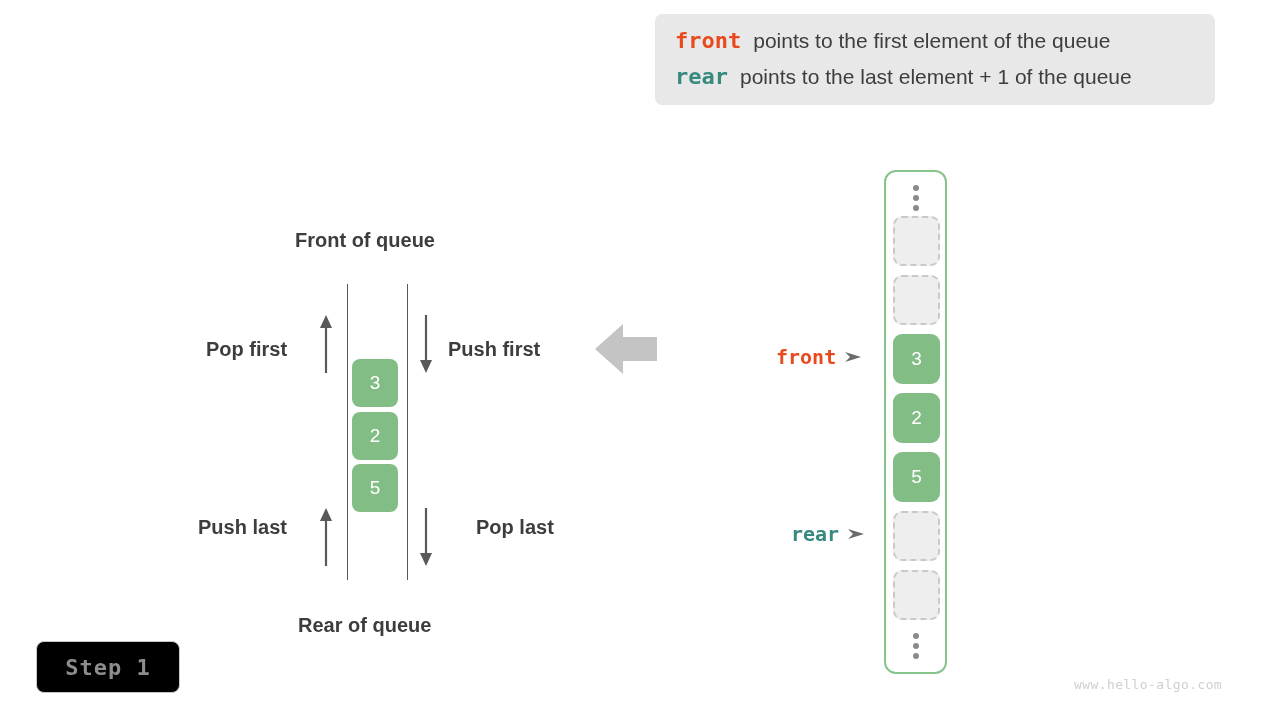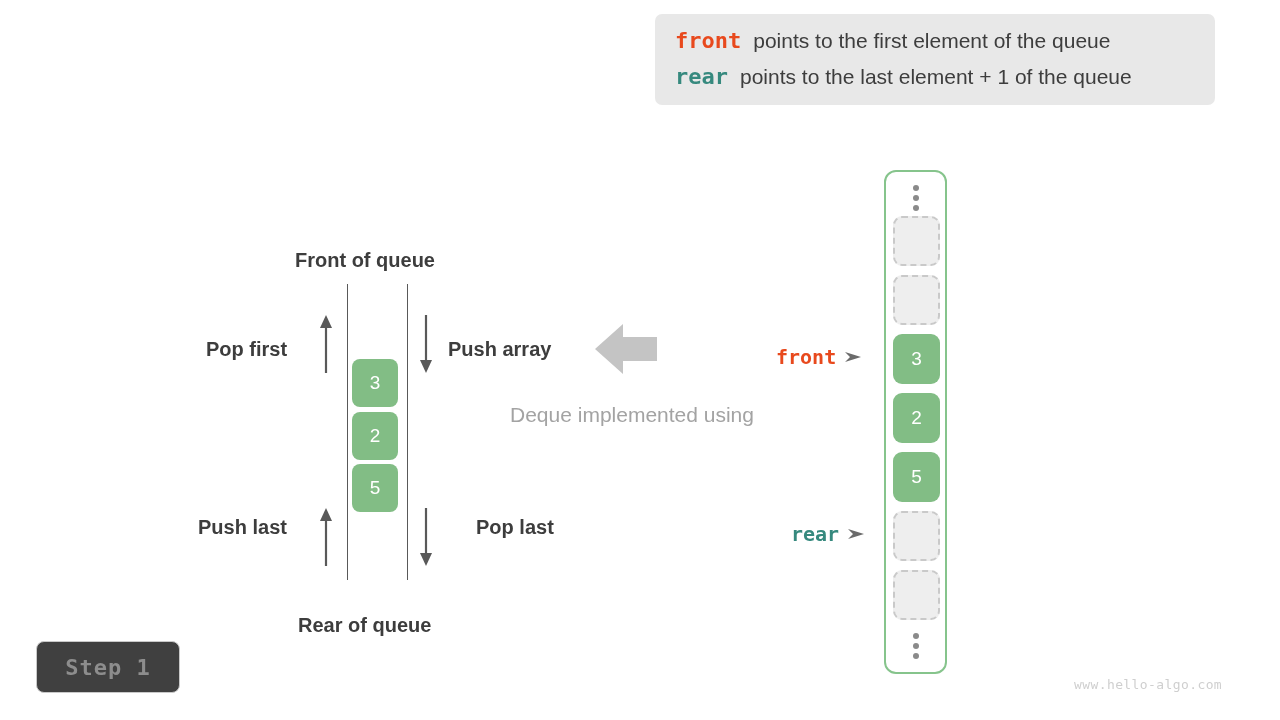--- a/index.html
+++ b/index.html
@@ -68,21 +68,20 @@
   #formula .op { color: #3d3d3d; }
   #formula .c-front { color: #e8491d; }
   #formula .c-rear  { color: #36897e; }
   #formula .c-size  { color: #1f87d4; }
 
   
   #deque-title-front {
     left: 295px; top: 229px;
     font-size: 20px; font-weight: bold; color: #3d3d3d;
     white-space: nowrap;
-    margin-top: 20px;
   }
   #deque-title-rear {
     left: 298px; top: 614px;
     font-size: 20px; font-weight: bold; color: #3d3d3d;
     white-space: nowrap;
   }
   .rail {
     width: 1px;
     background: #595959;
     top: 284px;
@@ -225,21 +224,21 @@
 
   
   #step-badge {
     left: 36px;
     top: 641px;
     width: 144px;
     height: 52px;
     box-sizing: border-box;
     border: 1px solid #c9c9c9;
     border-radius: 8px;
-    background: #404040;
+    background: #000000;
     display: flex;
     align-items: center;
     justify-content: center;
     font-family: "DejaVu Sans Mono", "Liberation Mono", monospace;
     font-weight: bold;
     font-size: 22px;
     color: #8d8d8d;
     letter-spacing: 1px;
   }
 
@@ -275,21 +274,21 @@
   <div id="deque-title-rear" class="abs">Rear of queue</div>
 
   <div id="rail-left" class="abs rail"></div>
   <div id="rail-right" class="abs rail"></div>
 
   <div id="deque-cell-0" class="abs deque-cell">3</div>
   <div id="deque-cell-1" class="abs deque-cell">2</div>
   <div id="deque-cell-2" class="abs deque-cell">5</div>
 
   <div id="label-pop-first" class="abs op-label">Pop first</div>
-  <div id="label-push-first" class="abs op-label">Push array</div>
+  <div id="label-push-first" class="abs op-label">Push first</div>
   <div id="label-push-last" class="abs op-label">Push last</div>
   <div id="label-pop-last" class="abs op-label">Pop last</div>
 
   <svg id="arrow-pop-first" class="abs op-arrow" viewBox="0 0 14 58" width="14" height="58">
     <line x1="7" y1="58" x2="7" y2="9" stroke="#595959" stroke-width="2.2"></line>
     <polygon points="7,0 13,13 1,13" fill="#595959"></polygon>
   </svg>
 
   <svg id="arrow-push-first" class="abs op-arrow" viewBox="0 0 14 58" width="14" height="58">
     <line x1="7" y1="0" x2="7" y2="49" stroke="#595959" stroke-width="2.2"></line>
@@ -304,21 +303,20 @@
   <svg id="arrow-pop-last" class="abs op-arrow" viewBox="0 0 14 58" width="14" height="58">
     <line x1="7" y1="0" x2="7" y2="49" stroke="#595959" stroke-width="2.2"></line>
     <polygon points="7,58 13,45 1,45" fill="#595959"></polygon>
   </svg>
 
   <svg id="big-arrow" class="abs" viewBox="0 0 62 52" width="62" height="52">
     <polygon points="0,26 28,1 28,14 62,14 62,38 28,38 28,51" fill="#c4c4c4"></polygon>
   </svg>
 
   <div id="center-note" class="abs">
-    <div>Deque implemented using</div>
   </div>
 
   <div id="array-container" class="abs">
     <div id="dots-top" class="dots">
       <span class="dot"></span>
         <span class="dot"></span>
         <span class="dot"></span>
     </div>
 
     <div class="arr-cell empty slot-0"></div>

